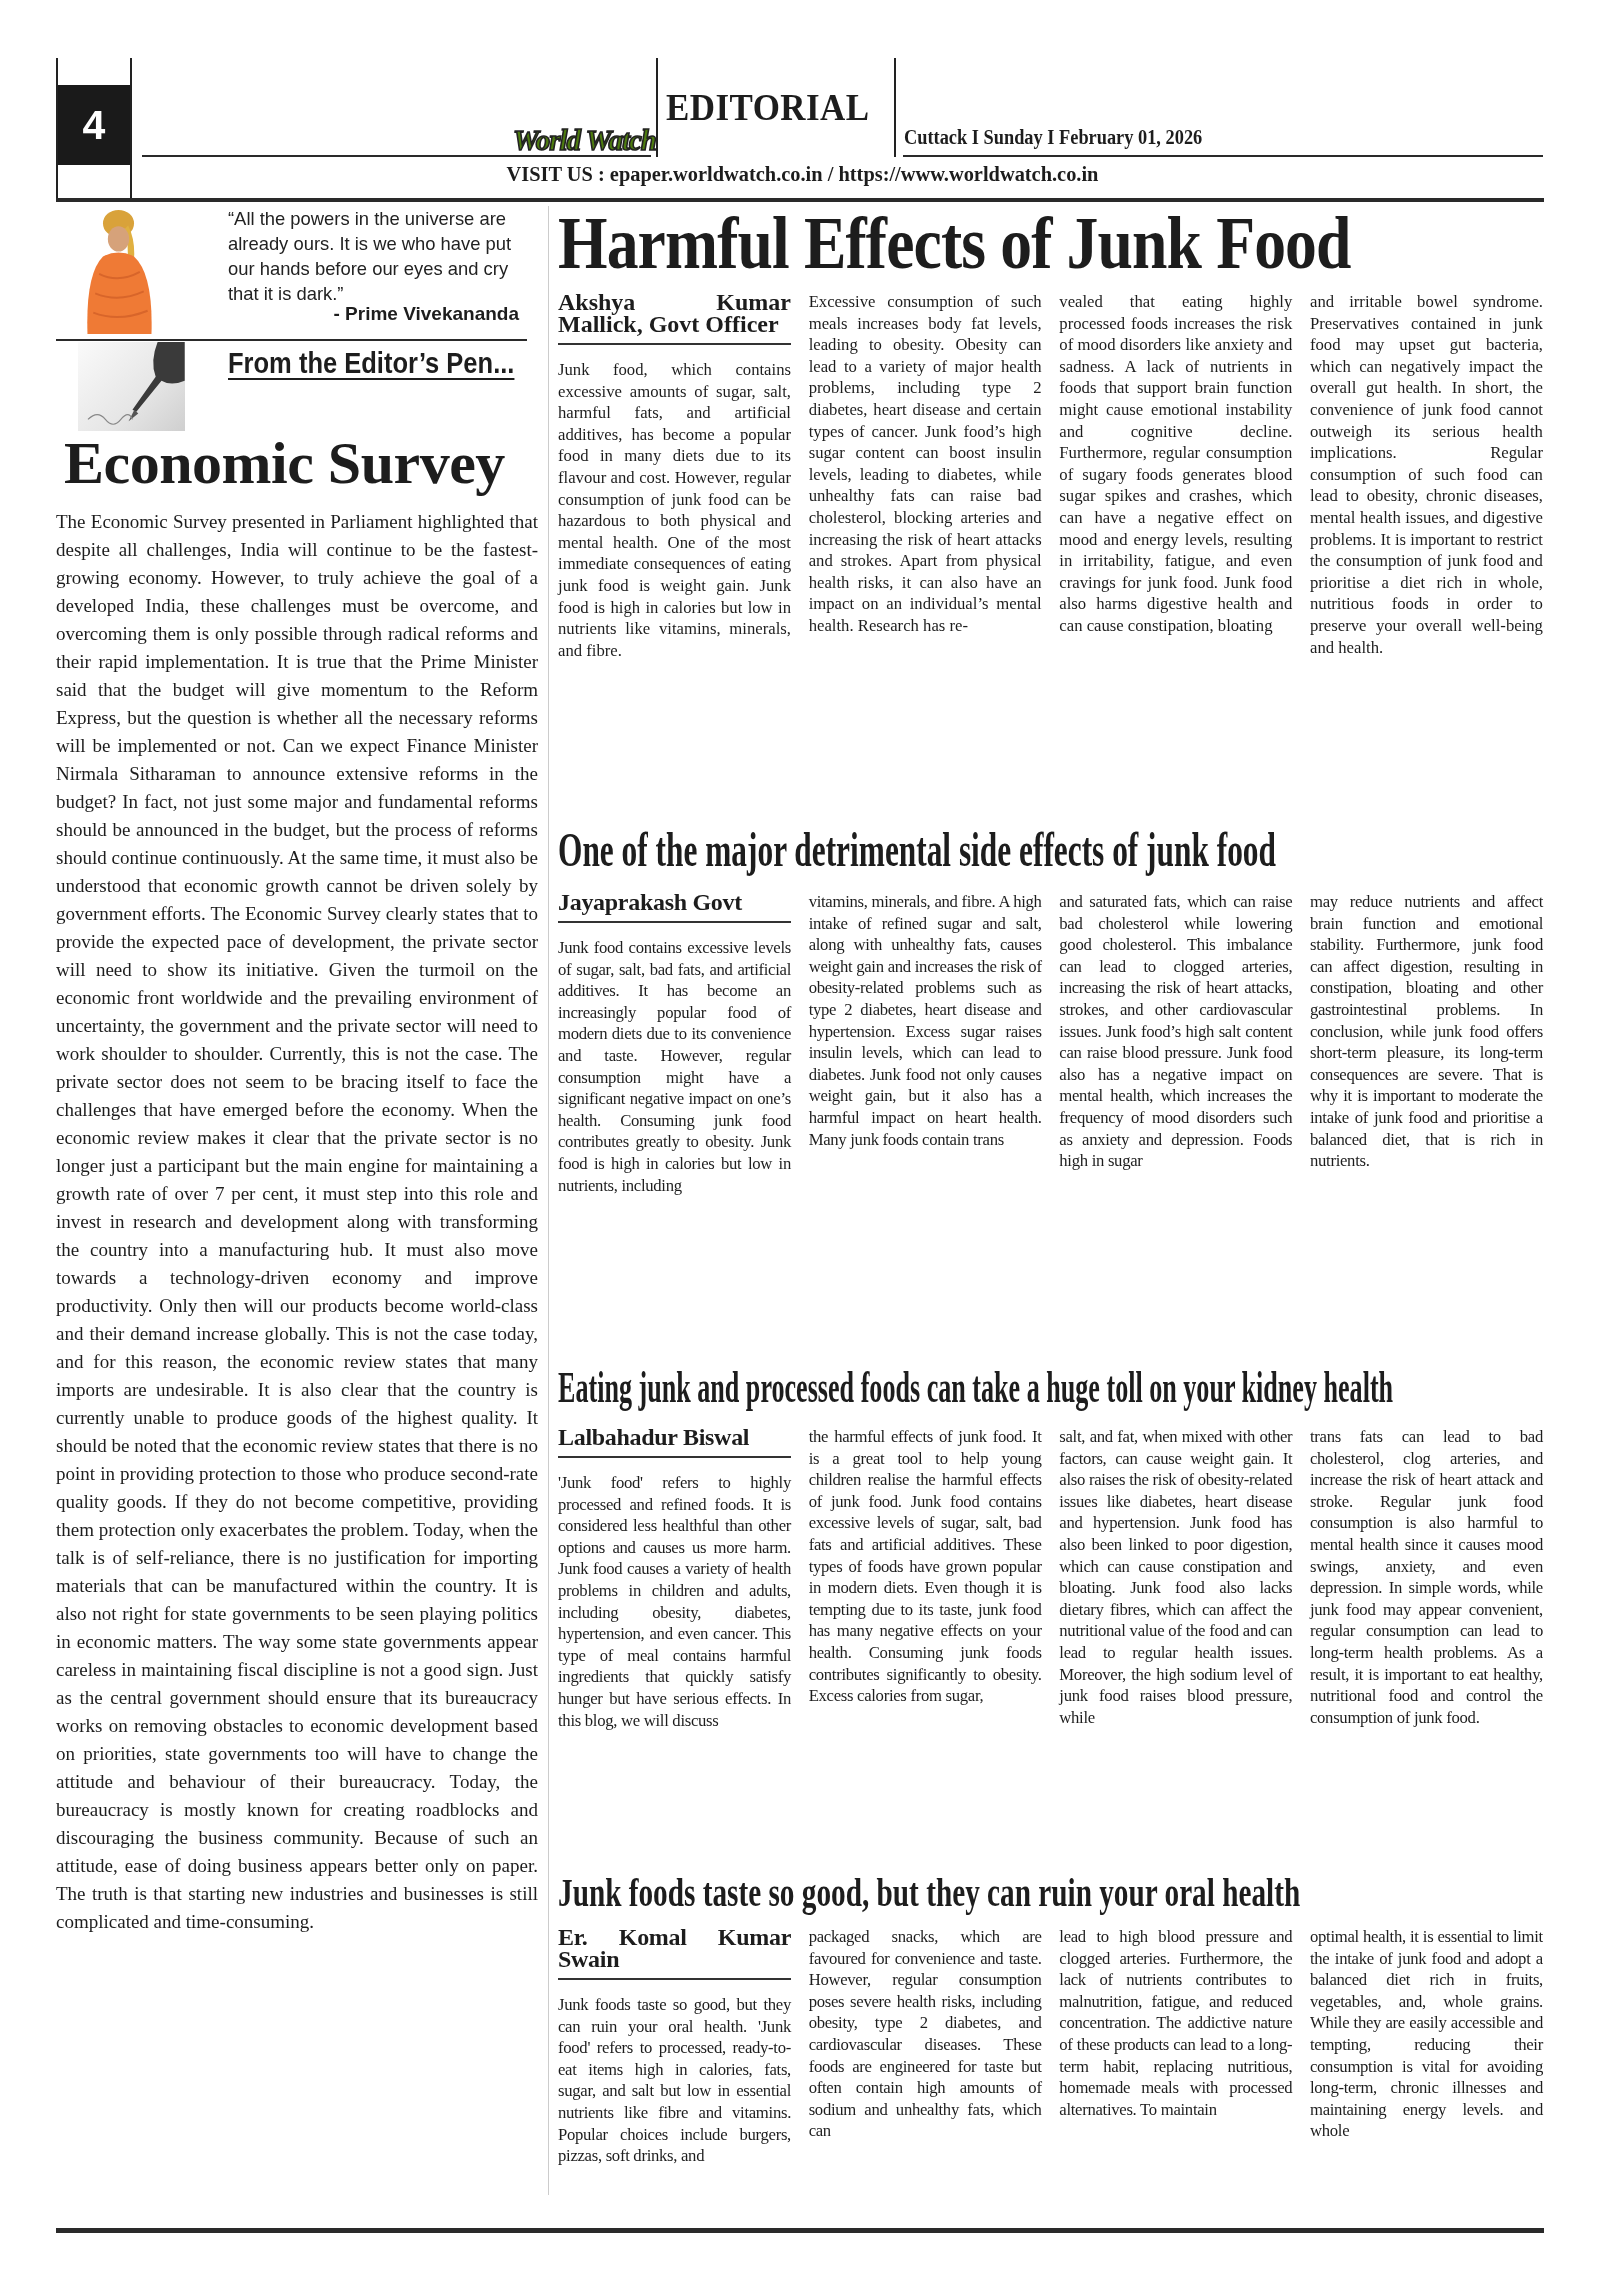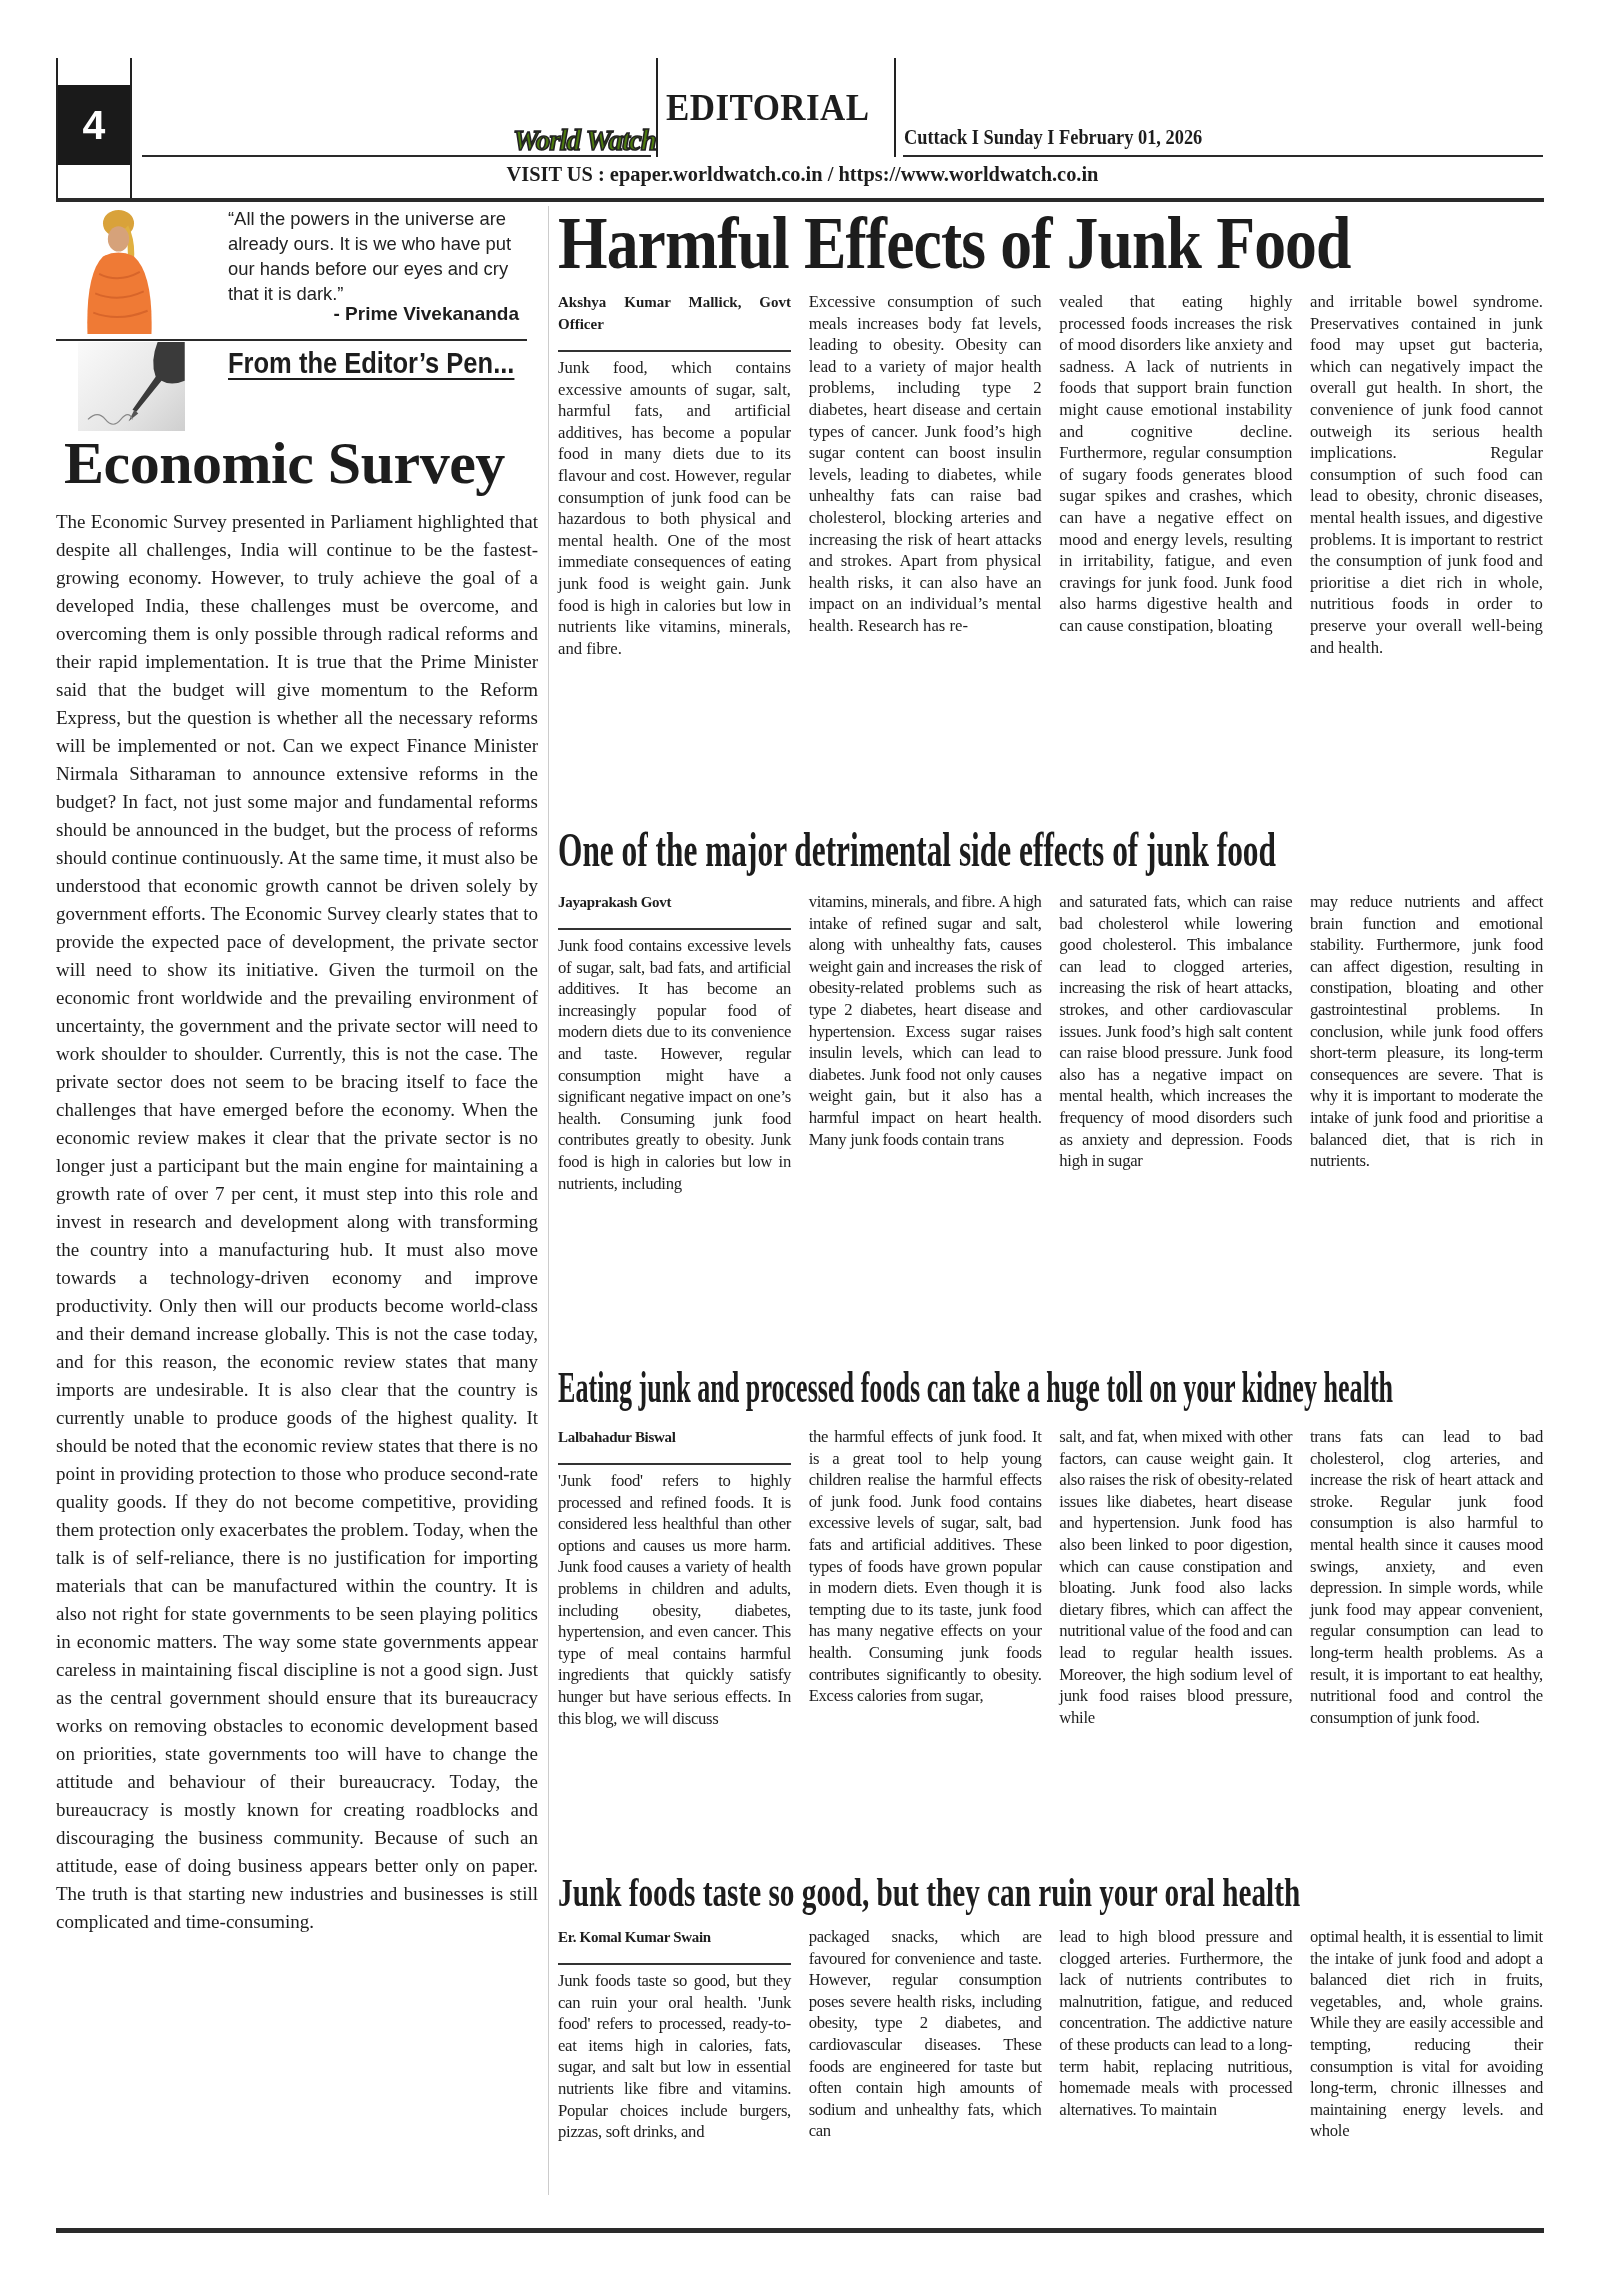--- a/index.html
+++ b/index.html
@@ -16,21 +16,21 @@
   #quote-text { left:228px; top:206px; width:291px; font-family:"Liberation Sans", sans-serif; font-size:18.4px; line-height:25px; color:#222; }
   #quote-author { left:228px; top:303px; width:291px; text-align:right; font-family:"Liberation Sans", sans-serif; font-weight:bold; font-size:19px; }
   #pen-img { left:78px; top:342px; width:107px; height:89px; background:linear-gradient(135deg,#fafafa 0%,#e6e6e6 60%,#cfcfcf 100%); overflow:hidden; }
   #pen-title { left:228px; top:347px; font-family:"Liberation Sans", sans-serif; font-weight:bold; font-size:29px; text-decoration:underline; text-underline-offset:4.9px; transform:scaleX(0.88); transform-origin:left; white-space:nowrap; }
   #editorial-title { left:64px; top:427px; width:485px; font-weight:bold; font-size:60px; line-height:72px; letter-spacing:-0.5px; }
   #editorial-body { left:56px; top:508px; width:482px; font-size:19px; line-height:28px; text-align:justify; hyphens:auto; }
   #main-title { left:558px; top:202px; width:985px; font-weight:bold; font-size:74px; line-height:83px; white-space:nowrap; transform:scaleX(0.86); transform-origin:left; letter-spacing:-1px; }
   .headline { position:absolute; left:558px; width:985px; font-weight:bold; white-space:nowrap; transform-origin:left; }
   .cols { position:absolute; left:558px; width:985px; display:flex; justify-content:space-between; }
   .col { width:233px; font-size:16.7px; line-height:21.6px; text-align:justify; }
-  .byline { font-weight:bold; font-size:15px; line-height:22px; border-bottom:2.9px double #333; padding-bottom:15px; margin-bottom:5px; }
+  .byline { font-weight:bold; font-size:24px; line-height:22px; border-bottom:2.9px double #333; padding-bottom:8px; margin-bottom:14px; }
   .cond { letter-spacing:-0.3px; }
 </style>
 </head>
 <body>
 
 <div class="vline" style="left:56px; top:58px; height:144px;"></div>
 <div class="vline" style="left:130px; top:58px; height:144px;"></div>
 <div class="abs" id="page-num">4</div>
 
 <div class="abs" id="logo">World Watch</div>

